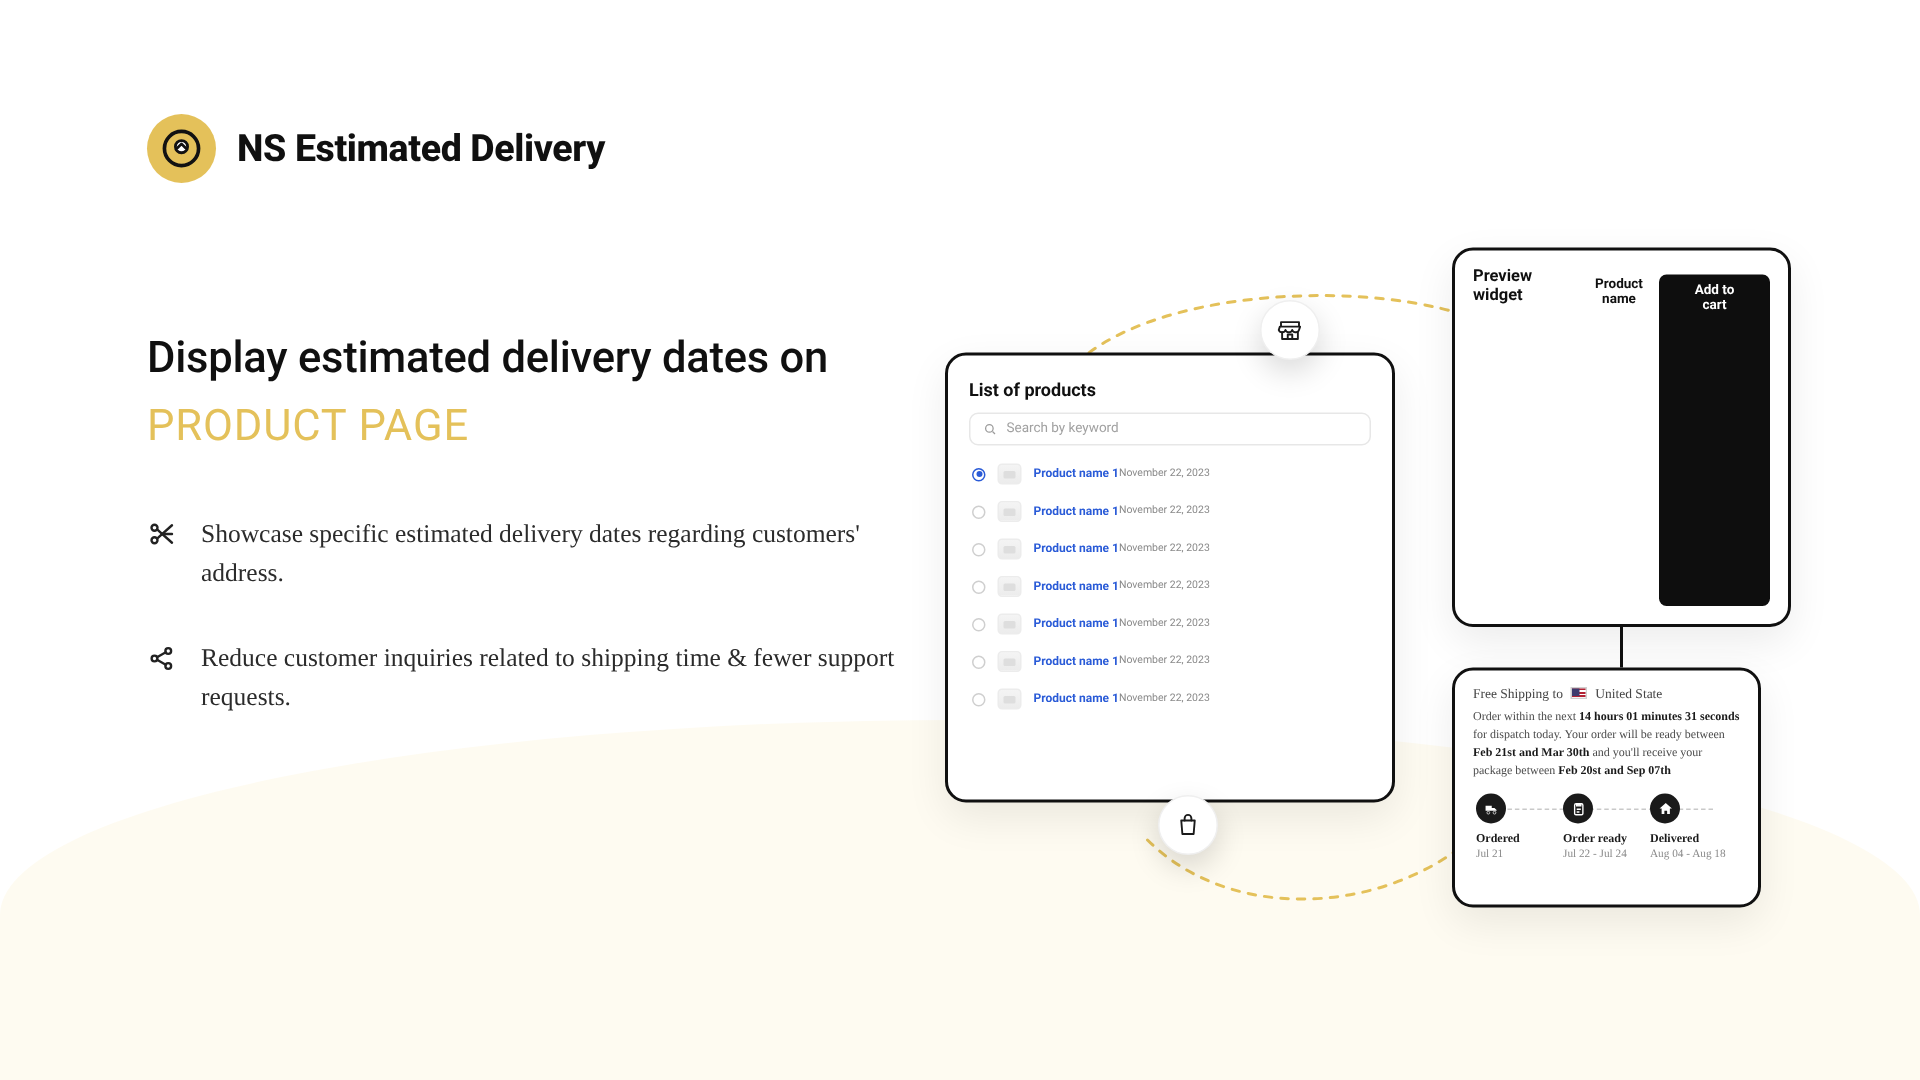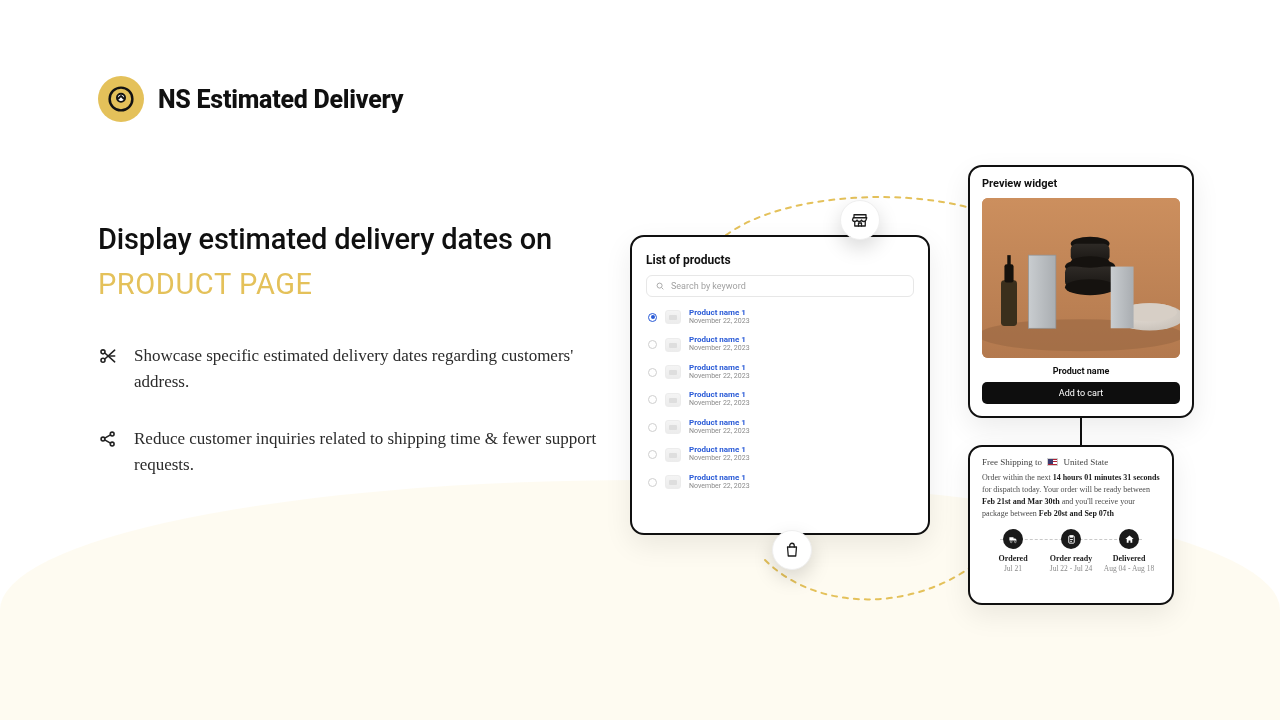--- a/index.html
+++ b/index.html
@@ -43,45 +43,45 @@
   .list-title{font-size:12px;font-weight:700;margin-bottom:8px;}
   .search{display:flex;align-items:center;gap:6px;border:1px solid #e7e7e7;border-radius:6px;padding:5px 8px;font-size:9px;color:#a1a1a1;}
   .search svg{width:10px;height:10px;color:#9b9b9b;flex:0 0 10px;}
   .rows{margin-top:8px;display:flex;flex-direction:column;gap:3px;}
   .row{display:flex;align-items:center;gap:8px;padding:4px 2px;}
   .radio{width:9px;height:9px;border-radius:50%;border:1.5px solid #cfcfcf;position:relative;flex:0 0 9px;}
   .radio.selected{border-color:#2a5bd7;}
   .radio.selected::after{content:"";position:absolute;inset:1.5px;border-radius:50%;background:#2a5bd7;}
   .thumb{width:16px;height:14px;border:1px solid #ececec;border-radius:3px;background:linear-gradient(180deg,#f4f4f4,#ececec);position:relative;flex:0 0 16px;}
   .thumb::after{content:"";position:absolute;left:3px;right:3px;bottom:3px;height:5px;background:#dedede;border-radius:1px;}
-  .row .meta{display:flex;flex-direction:column;line-height:1.1;}
+  .row .meta{display:flex;line-height:1.1;}
   .row .name{font-size:8px;font-weight:700;color:var(--link);}
   .row .date{font-size:7px;color:#8a8a8a;}
 
   
   .preview-card{left:968px;top:165px;width:226px;height:253px;z-index:4;}
-  .preview-card .inner{padding:10px 12px 12px 12px;display:flex;flex-direction:column;height:100%;}
+  .preview-card .inner{padding:10px 12px 12px 12px;display:flex;flex-direction:row;height:100%;}
   .preview-title{font-size:11px;font-weight:700;margin-bottom:8px;}
   .product-image{flex:1;border-radius:6px;overflow:hidden;position:relative;background:#c98b5a;}
   .product-image svg{width:100%;height:100%;display:block;}
   .product-caption{text-align:center;font-size:9px;font-weight:700;margin-top:8px;}
-  .atc{margin-top:6px;background:#0e0e0e;color:#fff;text-align:center;font-size:9px;font-weight:400;border-radius:5px;padding:6px 0;}
+  .atc{margin-top:6px;background:#0e0e0e;color:#fff;text-align:center;font-size:9px;font-weight:700;border-radius:5px;padding:6px 16px;}
 
   
   .delivery-card{left:968px;top:445px;width:206px;height:160px;z-index:4;font-family:Liberation Serif, serif;}
   .delivery-card .inner{padding:10px 12px 10px 12px;}
   .ship-line{font-size:9px;color:#444;}
   .ship-line .flag{display:inline-block;width:11px;height:8px;vertical-align:-1px;margin:0 3px;background:linear-gradient(180deg,#ffffff 0 33%,#ffffff 33% 66%,#ffffff 66% 100%);position:relative;border:0.5px solid #d0d0d0;}
   .ship-line .flag::before{content:"";position:absolute;inset:0;background:repeating-linear-gradient(180deg,#b22234 0 1.15px,#fff 1.15px 2.3px);}
   .ship-line .flag::after{content:"";position:absolute;left:0;top:0;width:5px;height:4.6px;background:#3c3b6e;}
   .ship-desc{margin-top:5px;font-size:8px;line-height:1.5;color:#4b4b4b;}
   .ship-desc b{font-weight:800;color:#1a1a1a;}
   .timeline{margin-top:9px;display:flex;justify-content:space-between;position:relative;padding:0 2px;}
   .timeline::before{content:"";position:absolute;left:18px;right:18px;top:10px;border-top:1px dashed #c9c9c9;z-index:0;}
-  .tstep{position:relative;z-index:1;display:flex;flex-direction:column;align-items:center;width:62px;}
+  .tstep{position:relative;z-index:1;display:flex;flex-direction:column;align-items:flex-start;width:62px;}
   .tstep .tcircle{width:20px;height:20px;border-radius:50%;background:#1a1a1a;display:flex;align-items:center;justify-content:center;color:#fff;}
   .tstep .tcircle svg{width:11px;height:11px;}
   .tstep .tlabel{font-size:8px;font-weight:800;margin-top:5px;color:#1a1a1a;}
   .tstep .tdate{font-size:7.5px;color:#8a8a8a;margin-top:1px;}
 
   
   .connector{position:absolute;left:1080px;background:#101010;width:2px;z-index:2;}
   .conn-v{top:418px;height:27px;}
 
   

